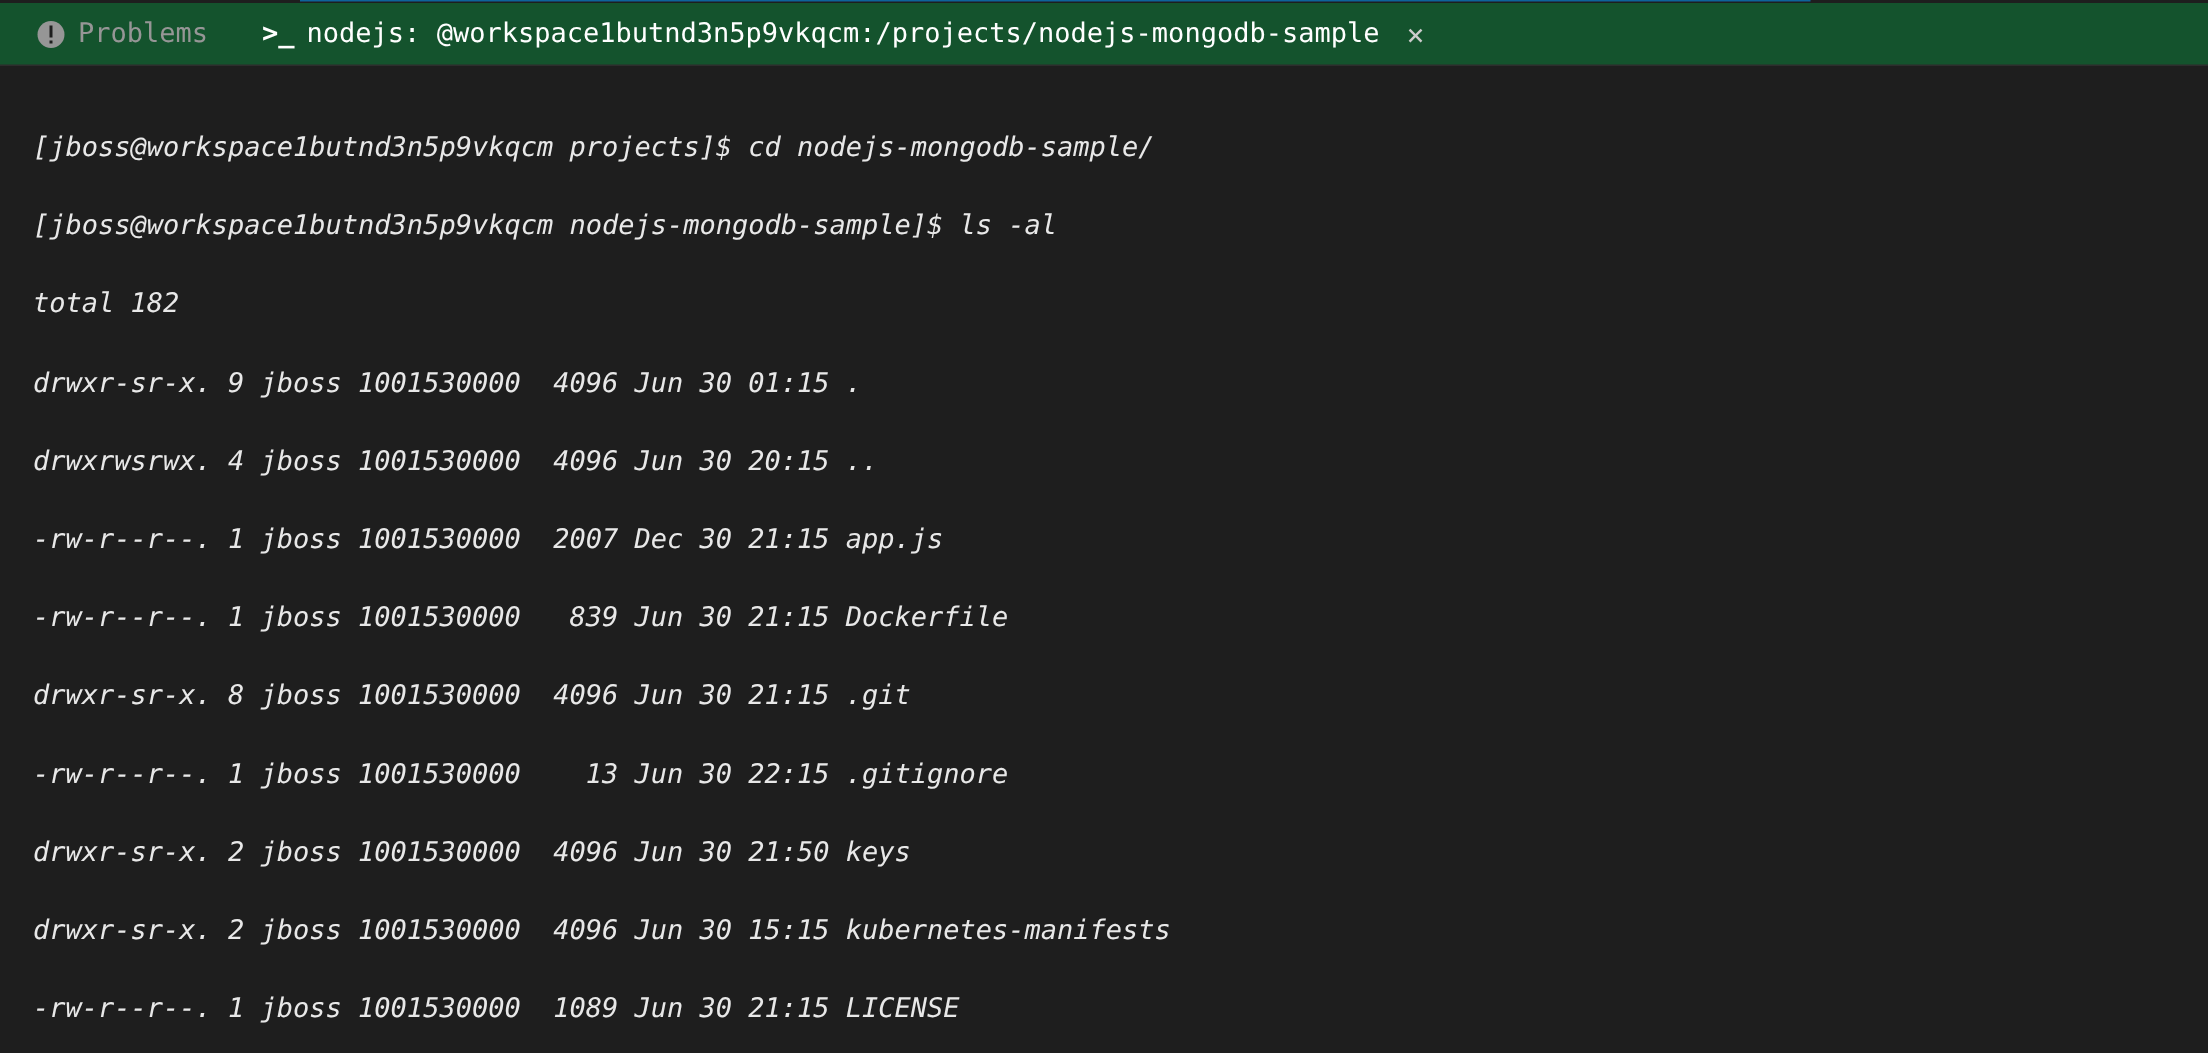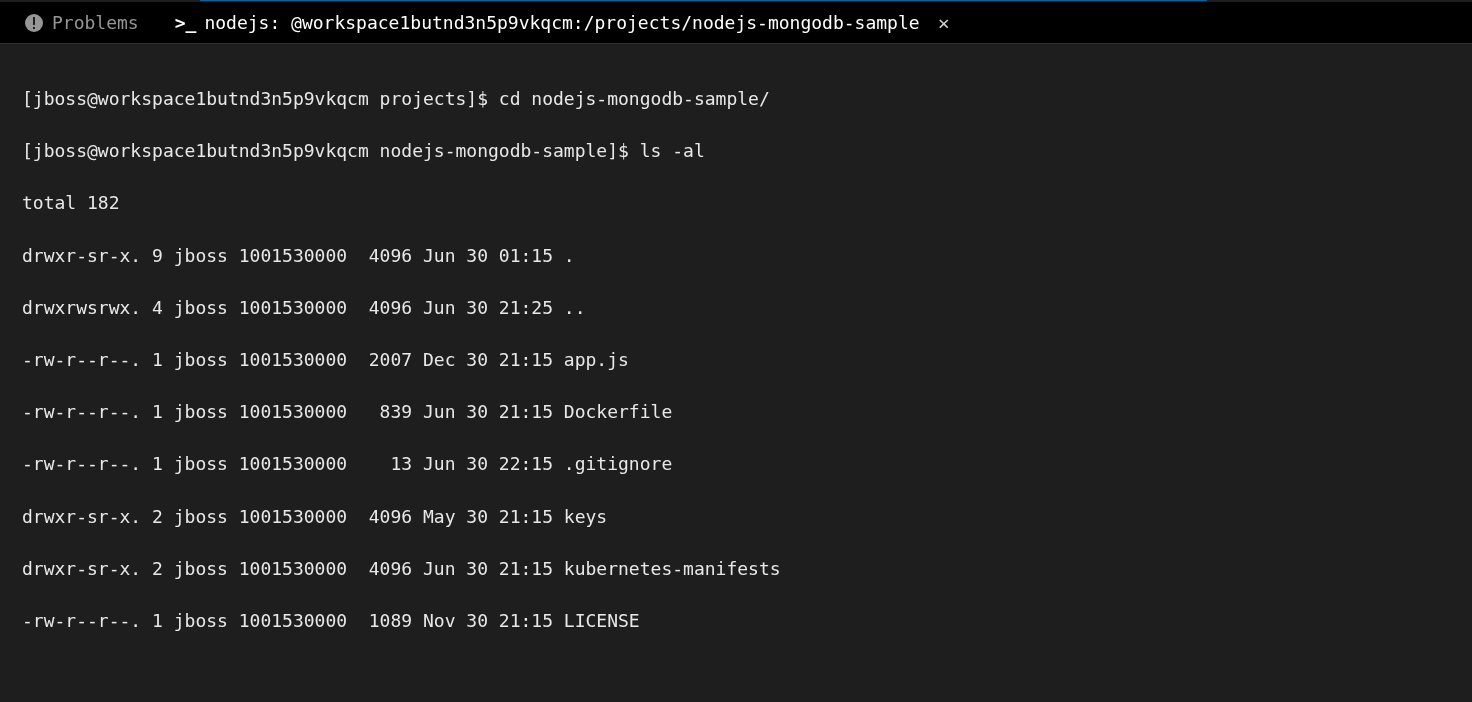--- a/index.html
+++ b/index.html
@@ -27,21 +27,21 @@
       left: 200px;
       right: 265px;
       top: 0;
       height: 1px;
       background: #0e639c;
     }
     .tab-bar {
       display: flex;
       align-items: flex-start;
       height: 42px;
-      background: #000000;
+      background: #14532d;
       border-bottom: 1px solid #2d2d2d;
       padding-left: 8px;
       gap: 4px;
     }
     .tab {
       display: flex;
       align-items: center;
       padding: 0 16px;
       height: 100%;
       color: #969696;
@@ -74,20 +74,21 @@
       white-space: pre;
       font-family: 'Menlo', 'Monaco', 'Consolas', monospace;
       color: #e8e8e8;
     }
     .prompt-icon {
       font-family: monospace;
       font-weight: bold;
     }
     .line {
       display: block;
+      font-style: italic;
     }
   </style>
 </head>
 <body>
 
 <div class="top-border"></div>
 
 <div class="tab-bar">
   <div class="tab inactive">
     <span class="icon-circle">
@@ -105,27 +106,28 @@
     <span>nodejs: @workspace1butnd3n5p9vkqcm:/projects/nodejs-mongodb-sample</span>
     <span class="tab-close">×</span>
   </div>
 </div>
 
 <div class="terminal-content">
 <span class="line">[jboss@workspace1butnd3n5p9vkqcm projects]$ cd nodejs-mongodb-sample/</span>
 <span class="line">[jboss@workspace1butnd3n5p9vkqcm nodejs-mongodb-sample]$ ls -al</span>
 <span class="line">total 182</span>
 <span class="line">drwxr-sr-x. 9 jboss 1001530000  4096 Jun 30 01:15 .</span>
-<span class="line">drwxrwsrwx. 4 jboss 1001530000  4096 Jun 30 21:25 ..</span>
+<span class="line">drwxrwsrwx. 4 jboss 1001530000  4096 Jun 30 20:15 ..</span>
 <span class="line">-rw-r--r--. 1 jboss 1001530000  2007 Dec 30 21:15 app.js</span>
 <span class="line">-rw-r--r--. 1 jboss 1001530000   839 Jun 30 21:15 Dockerfile</span>
+<span class="line">drwxr-sr-x. 8 jboss 1001530000  4096 Jun 30 21:15 .git</span>
 <span class="line">-rw-r--r--. 1 jboss 1001530000    13 Jun 30 22:15 .gitignore</span>
-<span class="line">drwxr-sr-x. 2 jboss 1001530000  4096 May 30 21:15 keys</span>
-<span class="line">drwxr-sr-x. 2 jboss 1001530000  4096 Jun 30 21:15 kubernetes-manifests</span>
-<span class="line">-rw-r--r--. 1 jboss 1001530000  1089 Nov 30 21:15 LICENSE</span>
+<span class="line">drwxr-sr-x. 2 jboss 1001530000  4096 Jun 30 21:50 keys</span>
+<span class="line">drwxr-sr-x. 2 jboss 1001530000  4096 Jun 30 15:15 kubernetes-manifests</span>
+<span class="line">-rw-r--r--. 1 jboss 1001530000  1089 Jun 30 21:15 LICENSE</span>
 
 
 
 
 
 
 
 
 
 

